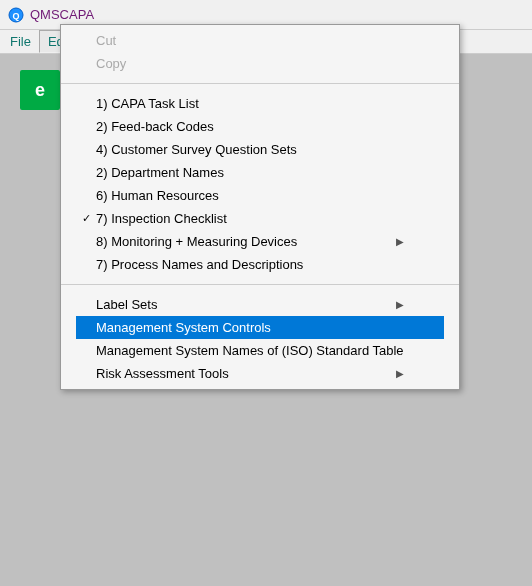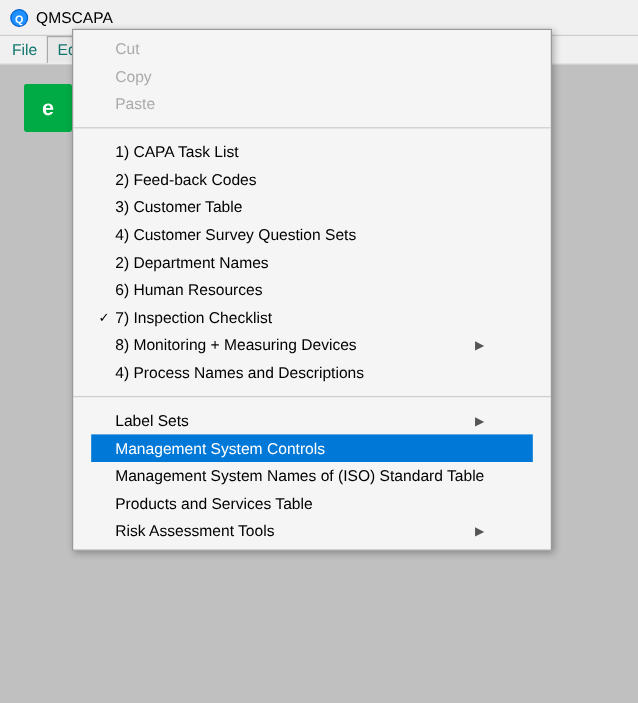--- a/index.html
+++ b/index.html
@@ -28,21 +28,21 @@
       border-bottom: 1px solid #ccc;
     }
 
     .title-bar-icon {
       width: 16px;
       height: 16px;
     }
 
     .title-bar-text {
       font-size: 13px;
-      color: #000000;
+      color: #701a75;
       font-weight: normal;
     }
 
     .menu-bar {
       background: #f0f0f0;
       height: 24px;
       display: flex;
       align-items: center;
       padding: 0 2px;
       border-bottom: 1px solid #ccc;
@@ -161,74 +161,65 @@
 
 <div class="dropdown-container">
 
   <div class="dropdown-section">
     <div class="dropdown-item disabled">
       <span>Cut</span>
     </div>
     <div class="dropdown-item disabled">
       <span>Copy</span>
     </div>
-    <div class="dropdown-item disabled">
-      <span>Paste</span>
-    </div>
   </div>
 
   <div class="dropdown-separator"></div>
 
   <div class="dropdown-section">
     <div class="dropdown-item">
       <span>1) CAPA Task List</span>
     </div>
     <div class="dropdown-item">
       <span>2) Feed-back Codes</span>
-    </div>
-    <div class="dropdown-item">
-      <span>3) Customer Table</span>
     </div>
     <div class="dropdown-item">
       <span>4) Customer Survey Question Sets</span>
     </div>
     <div class="dropdown-item">
       <span>2) Department Names</span>
     </div>
     <div class="dropdown-item">
       <span>6) Human Resources</span>
     </div>
     <div class="dropdown-item" style="position:relative;">
       <span class="checkmark">✓</span>
       <span>7) Inspection Checklist</span>
     </div>
     <div class="dropdown-item">
       <span>8) Monitoring + Measuring Devices</span>
       <span class="arrow">▶</span>
     </div>
     <div class="dropdown-item">
-      <span>4) Process Names and Descriptions</span>
+      <span>7) Process Names and Descriptions</span>
     </div>
   </div>
 
   <div class="dropdown-separator"></div>
 
   <div class="dropdown-section">
     <div class="dropdown-item">
       <span>Label Sets</span>
       <span class="arrow">▶</span>
     </div>
     <div class="dropdown-item highlighted">
       <span>Management System Controls</span>
     </div>
     <div class="dropdown-item">
       <span>Management System Names of (ISO) Standard Table</span>
-    </div>
-    <div class="dropdown-item">
-      <span>Products and Services Table</span>
     </div>
     <div class="dropdown-item">
       <span>Risk Assessment Tools</span>
       <span class="arrow">▶</span>
     </div>
   </div>
 
 </div>
 
 <div style="position:absolute; top:60px; left:10px; z-index:0;">

